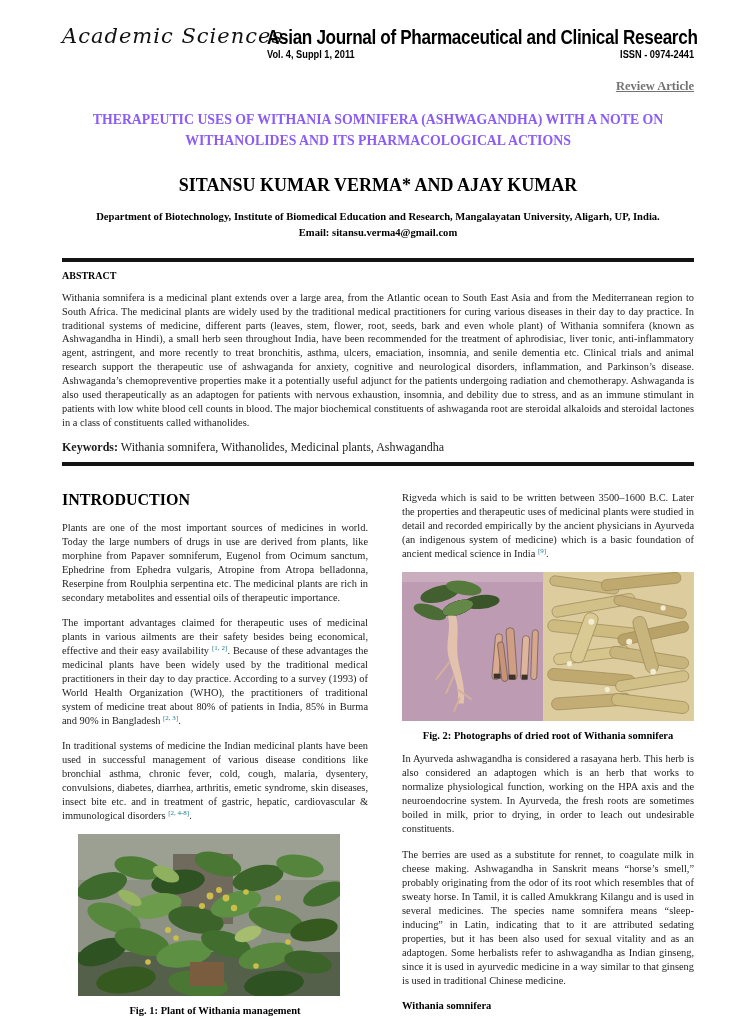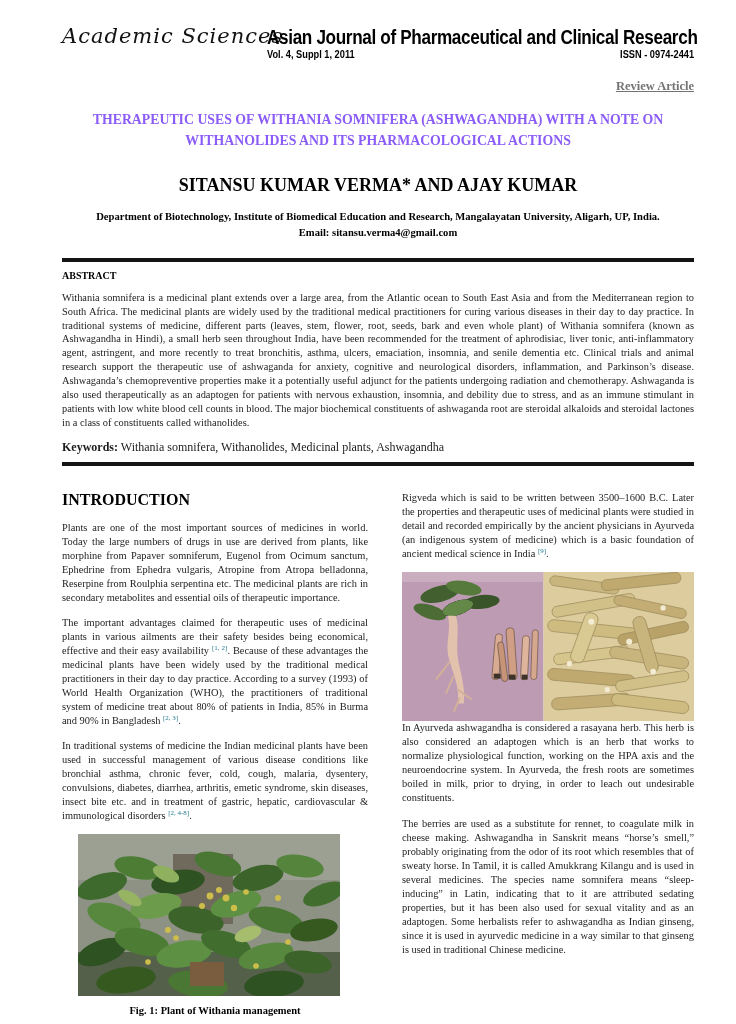--- a/index.html
+++ b/index.html
@@ -213,19 +213,21 @@
           <g fill="#f3ecd4">
             <circle cx="190" cy="50" r="3"></circle>
               <circle cx="228" cy="70" r="3"></circle>
               <circle cx="168" cy="92" r="2.6"></circle>
             <circle cx="252" cy="100" r="2.8"></circle>
               <circle cx="206" cy="118" r="2.6"></circle>
               <circle cx="262" cy="36" r="2.6"></circle>
           </g>
         </svg>
       </div>
+      <div class="caption">Fig. 2: Photographs of dried root of Withania somnifera</div>
 
       <p class="p">In Ayurveda ashwagandha is considered a rasayana herb. This herb is also considered an adaptogen which is an herb that works to normalize physiological function, working on the HPA axis and the neuroendocrine system. In Ayurveda, the fresh roots are sometimes boiled in milk, prior to drying, in order to leach out undesirable constituents.</p>
       <p class="p">The berries are used as a substitute for rennet, to coagulate milk in cheese making. Ashwagandha in Sanskrit means “horse’s smell,” probably originating from the odor of its root which resembles that of sweaty horse. In Tamil, it is called Amukkrang Kilangu and is used in several medicines. The species name somnifera means “sleep-inducing” in Latin, indicating that to it are attributed sedating properties, but it has been also used for sexual vitality and as an adaptogen. Some herbalists refer to ashwagandha as Indian ginseng, since it is used in ayurvedic medicine in a way similar to that ginseng is used in traditional Chinese medicine.</p>
+      <div class="sub-head">Withania somnifera</div>
 
     </div>
   </div>
 </div>
 
 </body></html>

